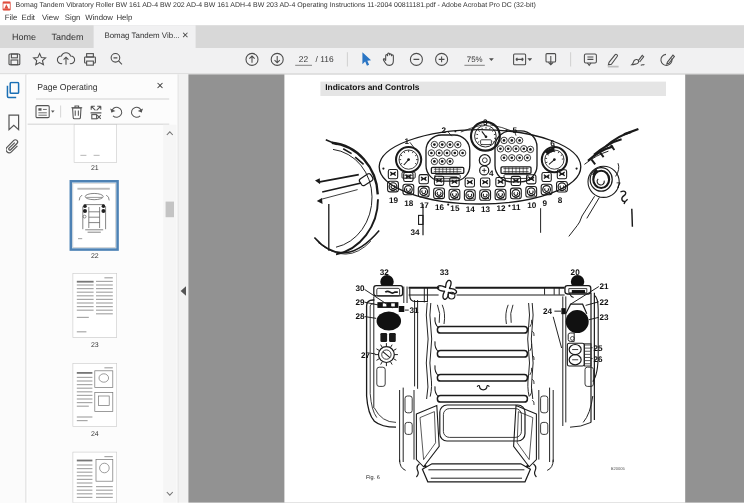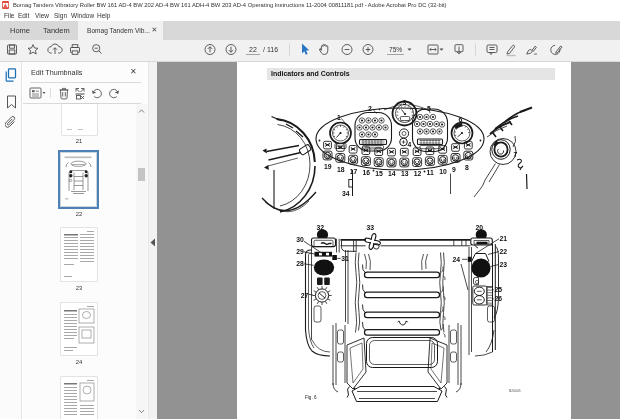--- a/index.html
+++ b/index.html
@@ -177,21 +177,21 @@
       <path d="M1.2 3.5 L1.2 12.2 a1 1 0 0 0 1 1 L8.5 13.2" fill="none"></path>
     </g>
 
     <path d="M2.5 28 L2.5 40 L6.5 36.5 L10.5 40 L10.5 28 Z" stroke="#555" stroke-width="1"></path>
 
     <g stroke="#555" stroke-width="1">
       <path d="M9.5 53.5 L4.5 58.5 a2.6 2.6 0 0 1 -3.7 -3.7 L6.5 49 a1.8 1.8 0 0 1 2.6 2.6 L3.9 56.8 a0.9 0.9 0 0 1 -1.3 -1.3 L7.3 50.8"></path>
     </g>
   </svg>
   <div class="abs panel"></div>
-  <div class="abs paneltitle">Edit Thumbnails</div>
+  <div class="abs paneltitle">Page Operating</div>
   <div class="abs panelx">✕</div>
   <div class="abs sep1"></div>
   <svg class="abs" style="left:28px;top:85px" width="96" height="16" viewBox="0 0 96 16" fill="none" stroke="#555" stroke-width="0.9">
     <rect x="2" y="3" width="11" height="10" rx="1"></rect>
     <rect x="4" y="5.2" width="2.6" height="2" fill="#555" stroke="none"></rect>
     <path d="M7.8 6.2 L11 6.2 M4 9 L11 9 M4 11 L11 11" stroke-width="0.7"></path>
     <path d="M14.5 7 L17.5 7 L16 9 Z" fill="#555" stroke="none"></path>
     <path d="M22.5 3 L22.5 13" stroke="#d9d9d9"></path>
 
     <g transform="translate(36,8)">

